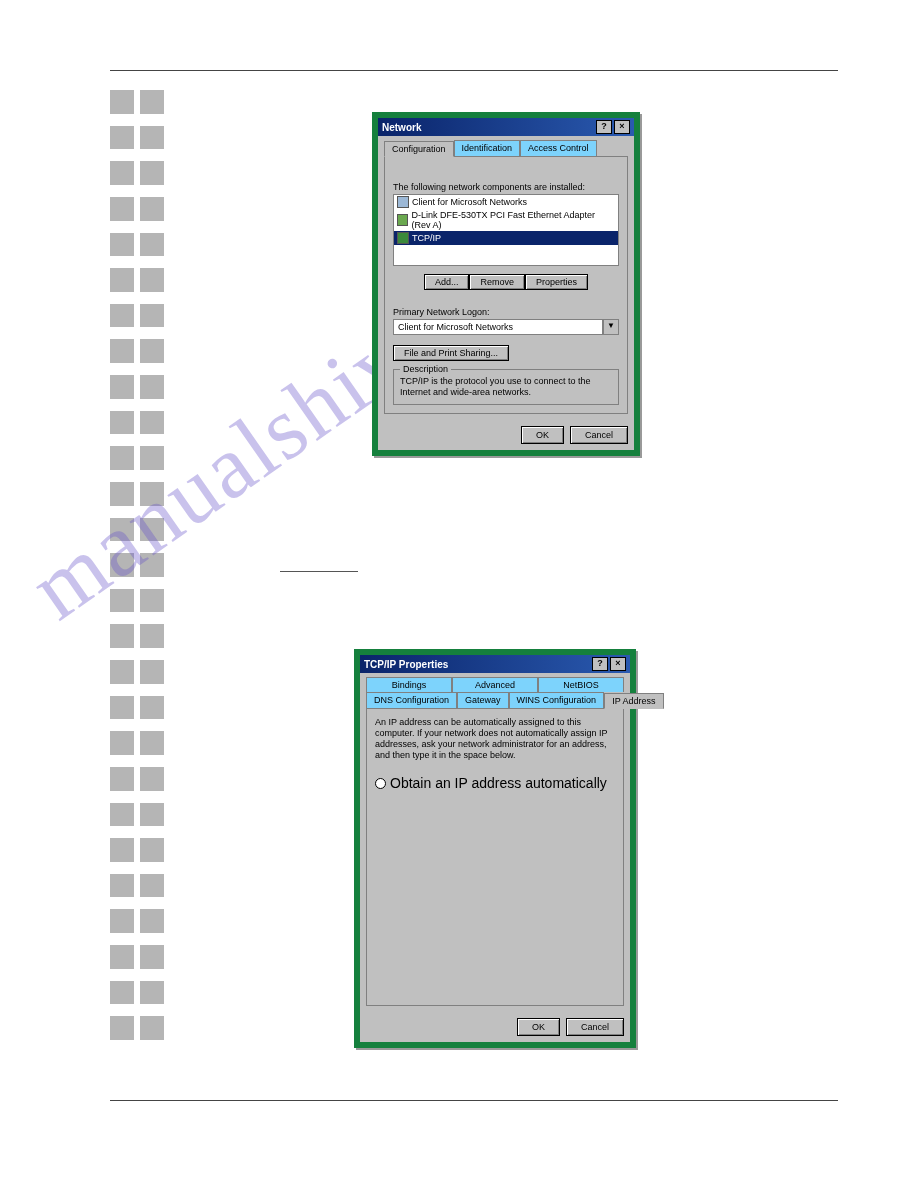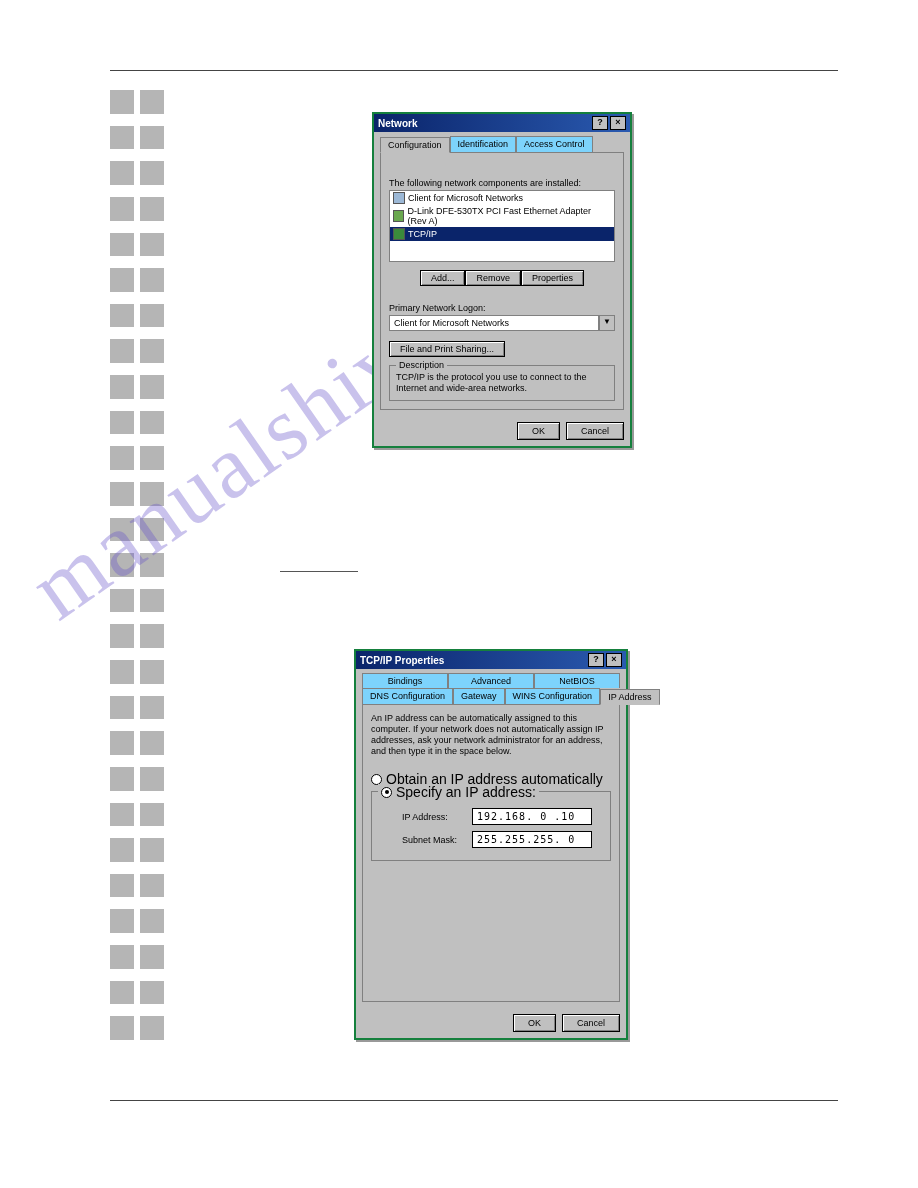--- a/index.html
+++ b/index.html
@@ -18,21 +18,21 @@
     background: #fff;
   }
   .hr-top { position: absolute; left:110px; right:80px; top:70px; border-top:1px solid #444; }
   .hr-bot { position: absolute; left:110px; right:80px; top:1100px; border-top:1px solid #444; }
   .sidebar { position: absolute; left:110px; top:90px; width:58px; height:950px; display:flex; gap:6px; }
   .sbcol { display:flex; flex-direction:column; gap:12px; }
   .sq { width:24px; height:24px; background:#b5b5b5; }
   .section-hr { position:absolute; left:280px; top:571px; width:78px; border-top:1px solid #555; }
 
   
-  .dlg { position:absolute; background:#c0c0c0; border:2px solid #15803d; box-shadow:2px 2px 0 rgba(0,0,0,0.4); font-size:9px; color:#000; }
+  .dlg { position:absolute; background:#c0c0c0; border:6px solid #15803d; box-shadow:2px 2px 0 rgba(0,0,0,0.4); font-size:9px; color:#000; }
   .titlebar { background:linear-gradient(to right,#0a246a,#2a5ab0); color:#fff; font-weight:bold; font-size:10px; padding:2px 4px; display:flex; align-items:center; }
   .titlebar .spacer { flex:1; }
   .winbtn { width:14px; height:12px; background:#c0c0c0; border:1px solid #000; margin-left:2px; font-size:9px; line-height:10px; text-align:center; color:#000; }
   .tabs { display:flex; margin:4px 6px 0 6px; }
   .tab { background:#c0c0c0; border:1px solid #808080; border-bottom:none; padding:2px 7px; font-size:9px; position:relative; }
   .tab.active { background:#c0c0c0; border-bottom:1px solid #c0c0c0; z-index:2; top:1px;}
   .tab.inactive { background:#7dd3fc; color:#000; }
   .panel { margin:0 6px 6px 6px; border:1px solid #808080; padding:8px; background:#c0c0c0; }
   .listbox { background:#fff; border:1px solid #808080; height:70px; font-size:9px; overflow:hidden; }
   .listitem { padding:1px 3px; display:flex; align-items:center; gap:3px; }
@@ -212,38 +212,20 @@
       </div>
     </div>
     <div class="panel" style="height:280px;">
       <div style="font-size:9px; line-height:11px; margin-bottom:14px;">An IP address can be automatically assigned to this computer. If your network does not automatically assign IP addresses, ask your network administrator for an address, and then type it in the space below.</div>
 
       <div class="radioitem">
         <span class="radio"></span>
         <span>Obtain an IP address automatically</span>
       </div>
 
-      <div class="groupbox" style="margin-top:4px; padding-top:10px;">
-        <span class="legend" style="top:-8px;">
-          <span class="radioitem" style="margin:0;">
-            <span class="radio">
-                <span class="dot"></span>
-              </span>
-            <span>Specify an IP address:</span>
-          </span>
-        </span>
-        <div class="ipfield">
-          <span style="width:62px;">IP Address:</span>
-          <span class="ipbox">192.168. 0 .10</span>
-        </div>
-        <div class="ipfield">
-          <span style="width:62px;">Subnet Mask:</span>
-          <span class="ipbox">255.255.255. 0</span>
-        </div>
-      </div>
     </div>
     <div class="dlg-footer">
       <div class="btn">OK</div>
       <div class="btn">Cancel</div>
     </div>
   </div>
 
   <div class="hr-bot"></div>
 </div>
 

